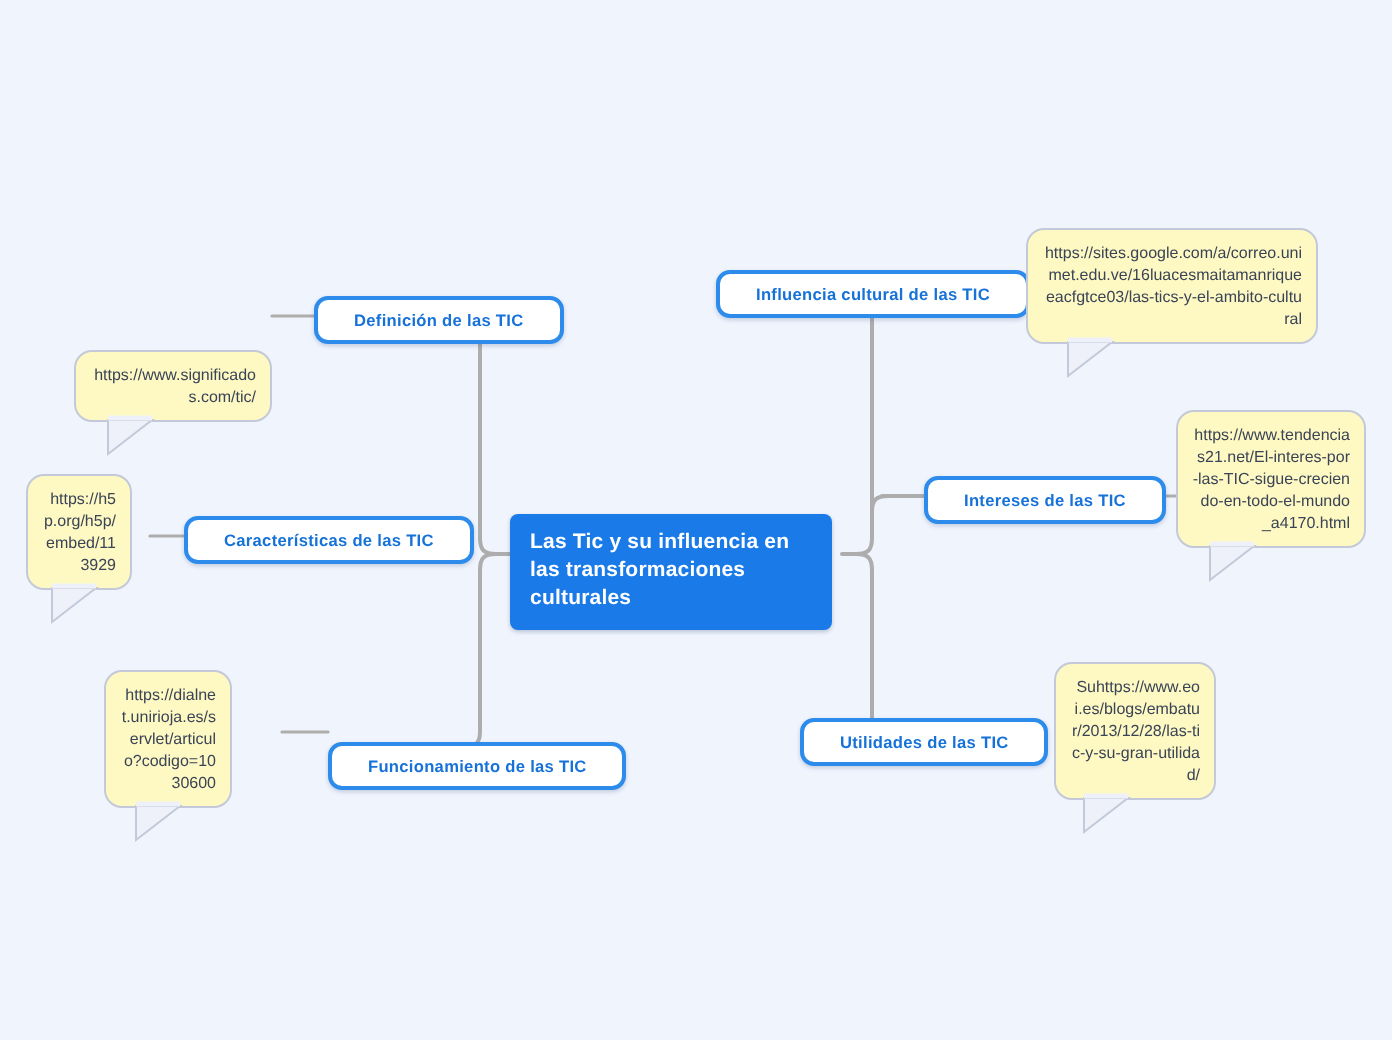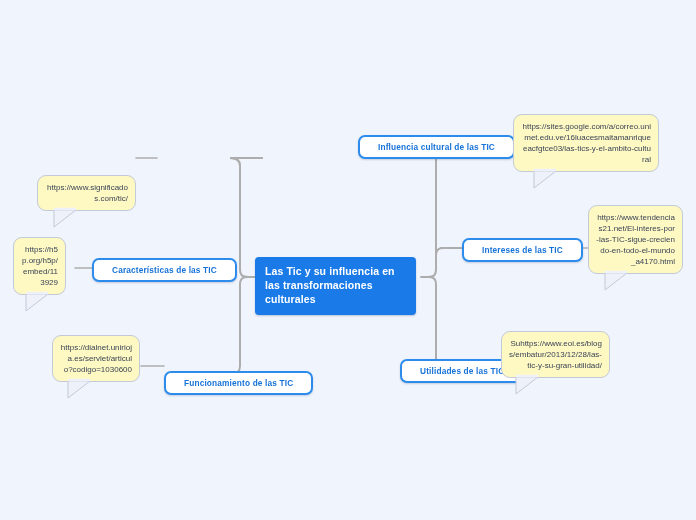--- a/index.html
+++ b/index.html
@@ -116,20 +116,21 @@
       <path d="M92,268 L75,268"></path>
       <path d="M164,366 L141,366"></path>
       <path d="M494,145 L513,145"></path>
       <path d="M566,248 L588,248"></path>
       <path d="M405,369 L521,369"></path>
     </g>
   </svg>
 
   <div class="center-node">Las Tic y su influencia en las transformaciones culturales</div>
 
+  <div class="branch-node" style="left:157px; top:148px;">Definición de las TIC</div>
 
   <div class="branch-node" style="left:92px; top:258px;">Características de las TIC</div>
 
   <div class="branch-node" style="left:164px; top:348px;margin-top:23px;">Funcionamiento de las TIC</div>
 
   <div class="branch-node" style="left:358px; top:135px;">Influencia cultural de las TIC</div>
 
   <div class="branch-node" style="left:462px; top:238px;text-align:center;">Intereses de las TIC</div>
 
   <div class="branch-node" style="left:400px; top:359px;">Utilidades de las TIC</div>
@@ -147,21 +148,21 @@
   <div class="bubble" style="left:13px; top:237px; width:53px;">
     <span>https://h5p.org/h5p/embed/113929</span>
     <span class="tail" style="left:10px;">
       <svg width="26" height="20" viewBox="0 0 26 20">
         <path d="M2,1 L24,1 L2,18 Z" fill="#eef1f9" stroke="#c3c9d8" stroke-width="1"></path>
         <path d="M2,0 L24,0" stroke="#eef1f9" stroke-width="2.5"></path>
       </svg>
     </span>
   </div>
 
-  <div class="bubble" style="left:52px; top:335px; width:88px;">
+  <div class="bubble" style="left:52px; top:335px; width:64px;">
     <span>https://dialnet.unirioja.es/servlet/articulo?codigo=1030600</span>
     <span class="tail" style="left:13px;">
       <svg width="26" height="20" viewBox="0 0 26 20">
         <path d="M2,1 L24,1 L2,18 Z" fill="#eef1f9" stroke="#c3c9d8" stroke-width="1"></path>
         <path d="M2,0 L24,0" stroke="#eef1f9" stroke-width="2.5"></path>
       </svg>
     </span>
   </div>
 
   <div class="bubble" style="left:513px; top:114px; width:146px;">
@@ -177,21 +178,21 @@
   <div class="bubble" style="left:588px; top:205px; width:95px;">
     <span>https://www.tendencias21.net/El-interes-por-las-TIC-sigue-creciendo-en-todo-el-mundo_a4170.html</span>
     <span class="tail" style="left:14px;">
       <svg width="26" height="20" viewBox="0 0 26 20">
         <path d="M2,1 L24,1 L2,18 Z" fill="#eef1f9" stroke="#c3c9d8" stroke-width="1"></path>
         <path d="M2,0 L24,0" stroke="#eef1f9" stroke-width="2.5"></path>
       </svg>
     </span>
   </div>
 
-  <div class="bubble" style="left:501px; top:331px; width:109px;">
+  <div class="bubble" style="left:527px; top:331px; width:81px;">
     <span>Suhttps://www.eoi.es/blogs/embatur/2013/12/28/las-tic-y-su-gran-utilidad/</span>
     <span class="tail" style="left:12px;">
       <svg width="26" height="20" viewBox="0 0 26 20">
         <path d="M2,1 L24,1 L2,18 Z" fill="#eef1f9" stroke="#c3c9d8" stroke-width="1"></path>
         <path d="M2,0 L24,0" stroke="#eef1f9" stroke-width="2.5"></path>
       </svg>
     </span>
   </div>
 
 </div>

